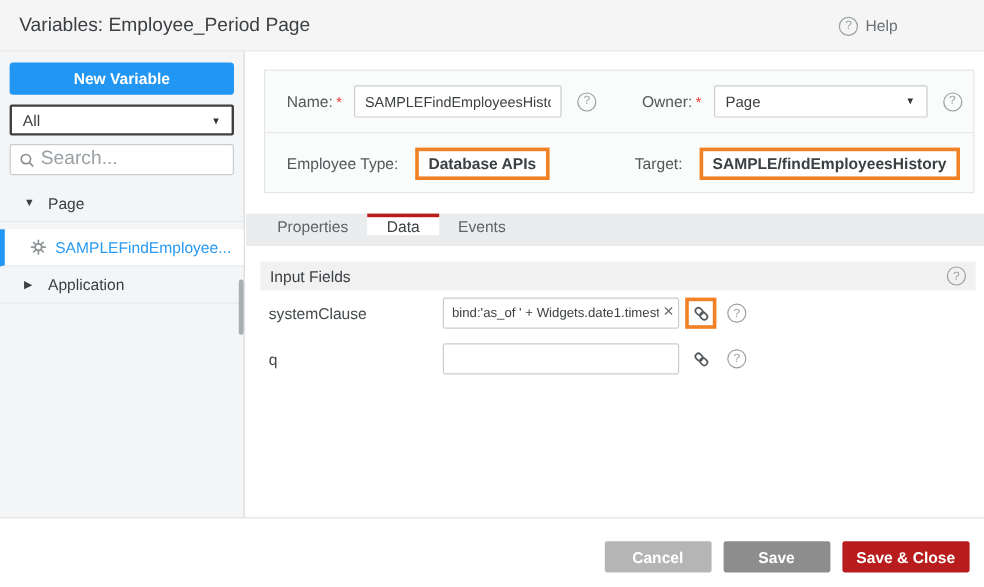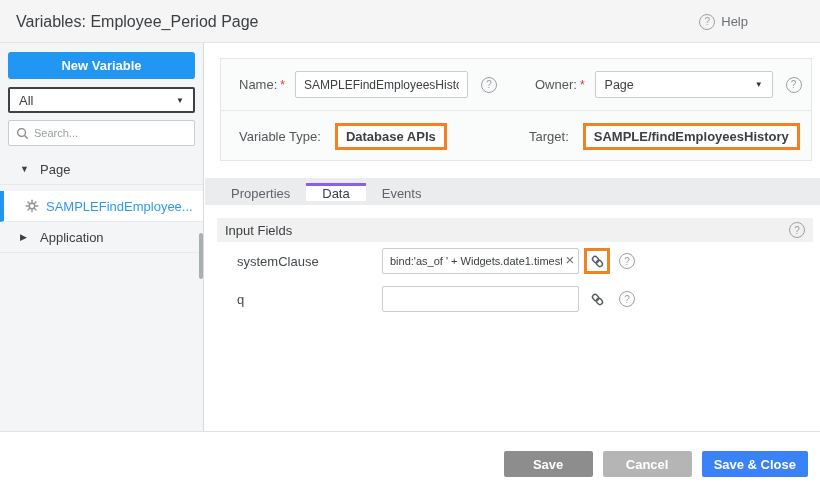--- a/index.html
+++ b/index.html
@@ -13,21 +13,21 @@
   .help-wrap { position:absolute; right:72px; top:0; height:43px; display:flex; align-items:center; gap:6px; cursor:pointer; }
   .qicon { width:16px; height:16px; border:1px solid #9aa0a3; border-radius:50%; display:inline-flex; align-items:center; justify-content:center; font-size:10px; color:#9aa0a3; flex:0 0 auto; }
   .help-wrap .help-label { font-size:13px; color:#6b7074; }
 
   
   .sidebar { position:absolute; left:0; top:43px; width:204px; height:388px; background:#f3f5f6; border-right:1px solid #d8dadb; }
   .btn-new { display:block; margin:9px 8px 0 8px; width:187px; height:27px; background:#2196f3; color:#fff; border:none; border-radius:3px; font-size:13px; font-weight:bold; font-family:inherit; cursor:pointer; }
   .filter-select { margin:8px 8px 0 8px; height:26px; background:#fff; border:2px solid #404040; border-radius:2px; display:flex; align-items:center; padding:0 9px; font-size:13px; color:#3c4043; cursor:pointer; }
   .filter-select .caret { margin-left:auto; font-size:8px; color:#333; }
   .search-box { margin:7px 8px 0 8px; height:26px; background:#fff; border:1px solid #c9cdd0; border-radius:2px; display:flex; align-items:center; padding:0 7px; gap:5px; }
-  .search-box input { border:none; outline:none; flex:1; font-size:11px; font-family:inherit; color:#3b82f6; background:transparent; min-width:0; }
+  .search-box input { border:none; outline:none; flex:1; font-size:16px; font-family:inherit; color:#3b82f6; background:transparent; min-width:0; }
   .search-box input::placeholder { color:#9aa0a3; }
   .tree { margin-top:8px; }
   .tree-row { height:31px; display:flex; align-items:center; font-size:13px; color:#3c4043; border-bottom:1px solid #e6e9ea; cursor:pointer; }
   .tree-row .tcaret { width:12px; font-size:9px; color:#3c4043; margin:0 8px 0 20px; }
   .tree-row.selected { background:#fff; border-left:4px solid #2196f3; color:#2b9bf2;margin-top:6px; }
   .tree-row.selected .var-icon { margin:0 7px 0 21px; }
   .tree-row.selected .tree-label { color:#2b9bf2; }
   .side-scroll { position:absolute; right:0; top:190px; width:4px; height:46px; background:#a9aeb1; border-radius:2px; }
 
   
@@ -42,45 +42,45 @@
   .name-input { width:188px; margin-left:10px; }
   .fake-select { height:27px; border:1px solid #c9cdd0; border-radius:2px; background:#fff; display:flex; align-items:center; padding:0 9px; font-size:12.5px; color:#3c4043; cursor:pointer; }
   .owner-select { width:178px; margin-left:10px; }
   .fake-select .caret { margin-left:auto; font-size:8px; color:#333; }
   .q-after { margin-left:13px; }
   .owner-group { margin-left:38px; display:flex; align-items:center; }
   .hl-box { border:3px solid #f08125; background:#fff; padding:3px 8px; font-size:13px; font-weight:bold; color:#3c4043; margin-left:14px; white-space:nowrap; }
   .target-group { position:absolute; left:308px; display:flex; align-items:center; }
 
   
-  .tabbar { position:absolute; left:0; top:135px; width:615px; height:27px; background:#ebeced; display:flex; align-items:center; padding-left:10px; }
+  .tabbar { position:absolute; left:0; top:135px; width:615px; height:27px; background:#ebeced; display:flex; align-items:flex-start; padding-left:10px; }
   .tab { display:flex; align-items:center; padding:0 16px; font-size:13px; color:#5f6368; cursor:pointer; border-top:3px solid transparent; }
-  .tab.active { background:#fff; border-top:3px solid #8b5cf6; color:#3c4043; }
+  .tab.active { background:#fff; border-top:3px solid #b91c1c; color:#3c4043; }
 
   
   .section { position:absolute; left:12px; top:175px; width:596px; }
   .section-header { height:24px; background:#f1f1f2; display:flex; align-items:center; padding:0 8px; }
   .section-header .stitle { font-size:13px; color:#3c4043; }
   .section-header .qicon { margin-left:auto; cursor:pointer; }
   .field-row { position:relative; height:38px; display:flex; align-items:center; }
-  .field-row .rlabel { font-size:13px; color:#454a4d; margin-left:20px; width:145px; }
+  .field-row .rlabel { font-size:13px; color:#454a4d; margin-left:7px; width:145px; }
   .bind-wrap { position:relative; width:197px; }
   .bind-input { width:197px; height:26px; border:1px solid #c9cdd0; border-radius:2px; background:#fff; font-size:11px; font-family:inherit; color:#3c4043; padding:0 16px 0 7px; outline:none; }
   .clear-x { position:absolute; right:1px; top:4px; width:16px; height:16px; font-size:15px; line-height:16px; text-align:center; color:#6b7074; cursor:pointer; }
   .link-btn { width:26px; height:26px; display:inline-flex; align-items:center; justify-content:center; margin-left:5px; cursor:pointer; }
   .link-btn.hl { border:3px solid #f08125; }
   .field-row .qicon { margin-left:9px; cursor:pointer; }
 
   
   .footer { position:absolute; left:0; top:431px; width:820px; height:58px; background:#fff; border-top:1px solid #e1e2e3; }
   .footer .btns { position:absolute; right:12px; top:19px; display:flex; gap:10px; }
   .fbtn { height:26px; min-width:89px; border:none; border-radius:2px; color:#fff; font-size:13px; font-weight:bold; font-family:inherit; padding:0 12px; cursor:pointer; }
   .fbtn.cancel { background:#b5b5b5; }
   .fbtn.save { background:#8d8d8d; }
-  .fbtn.savec { background:#3b82f6; }
+  .fbtn.savec { background:#b91c1c; }
 
   svg { display:block; }
 </style>
 </head>
 <body>
 
 <div class="app">
 
   <div class="header">
     <div class="title">Variables: Employee_Period Page</div>
@@ -152,21 +152,21 @@
           <span class="flabel">Owner:</span>
             <span class="req">*</span>
           <div class="fake-select owner-select">
             <span>Page</span>
             <span class="caret">▼</span>
           </div>
           <span class="qicon q-after">?</span>
         </div>
       </div>
       <div class="form-row">
-        <span class="flabel">Variable Type:</span>
+        <span class="flabel">Employee Type:</span>
         <span class="hl-box">Database APIs</span>
         <div class="target-group">
           <span class="flabel">Target:</span>
           <span class="hl-box">SAMPLE/findEmployeesHistory</span>
         </div>
       </div>
     </div>
 
     <div class="tabbar">
       <div class="tab">Properties</div>
@@ -211,19 +211,19 @@
           </svg>
         </span>
         <span class="qicon">?</span>
       </div>
     </div>
 
   </div>
 
   <div class="footer">
     <div class="btns">
+      <button class="fbtn cancel">Cancel</button>
       <button class="fbtn save">Save</button>
-      <button class="fbtn cancel">Cancel</button>
       <button class="fbtn savec">Save &amp; Close</button>
     </div>
   </div>
 
 </div>
 
 </body></html>

